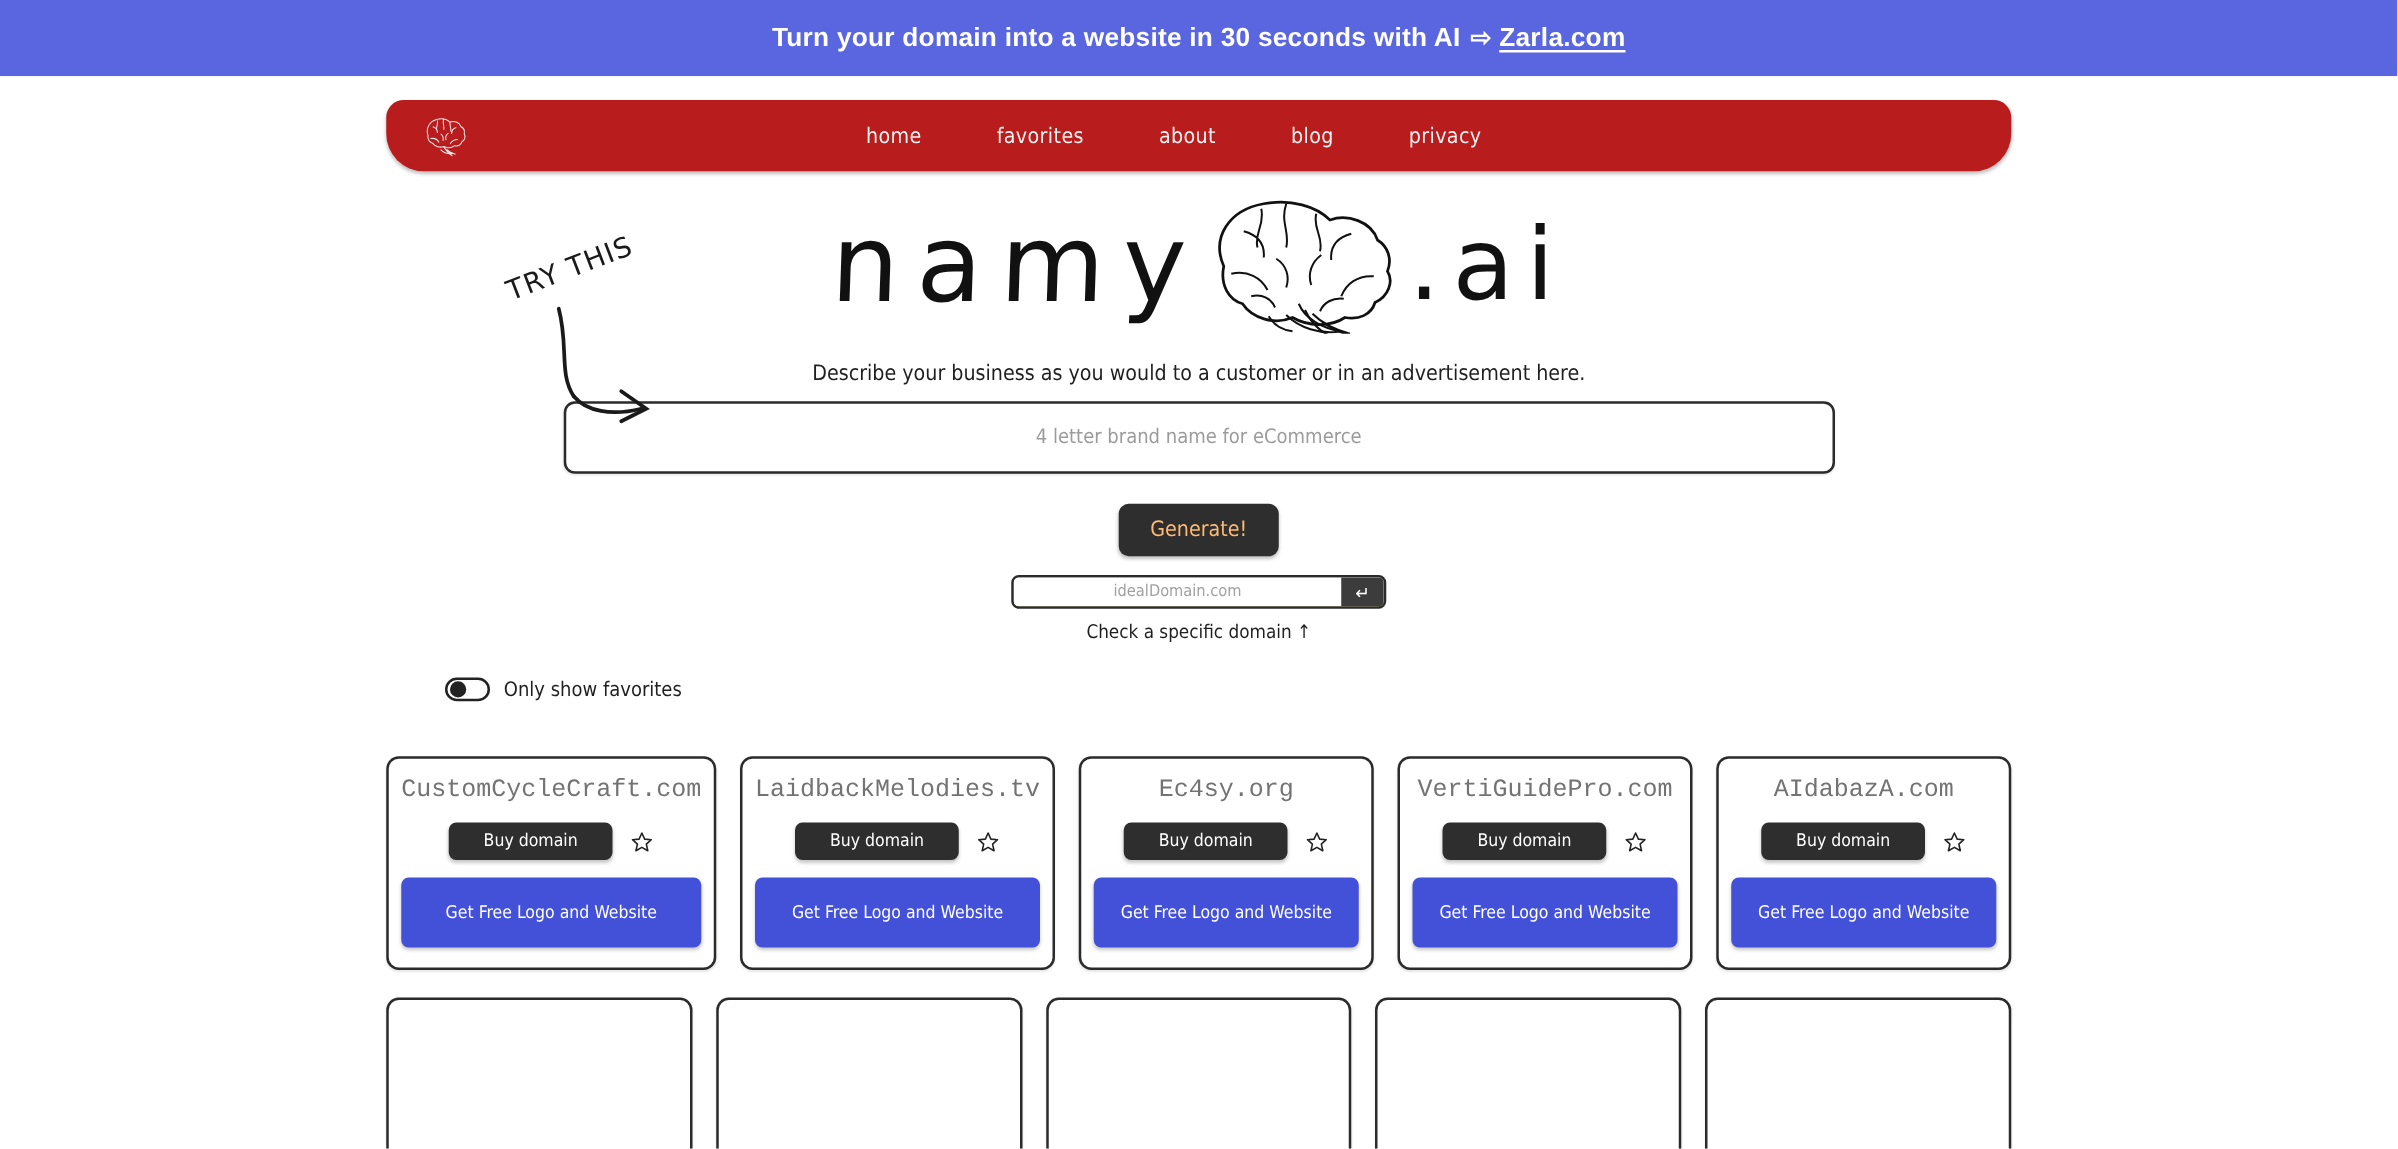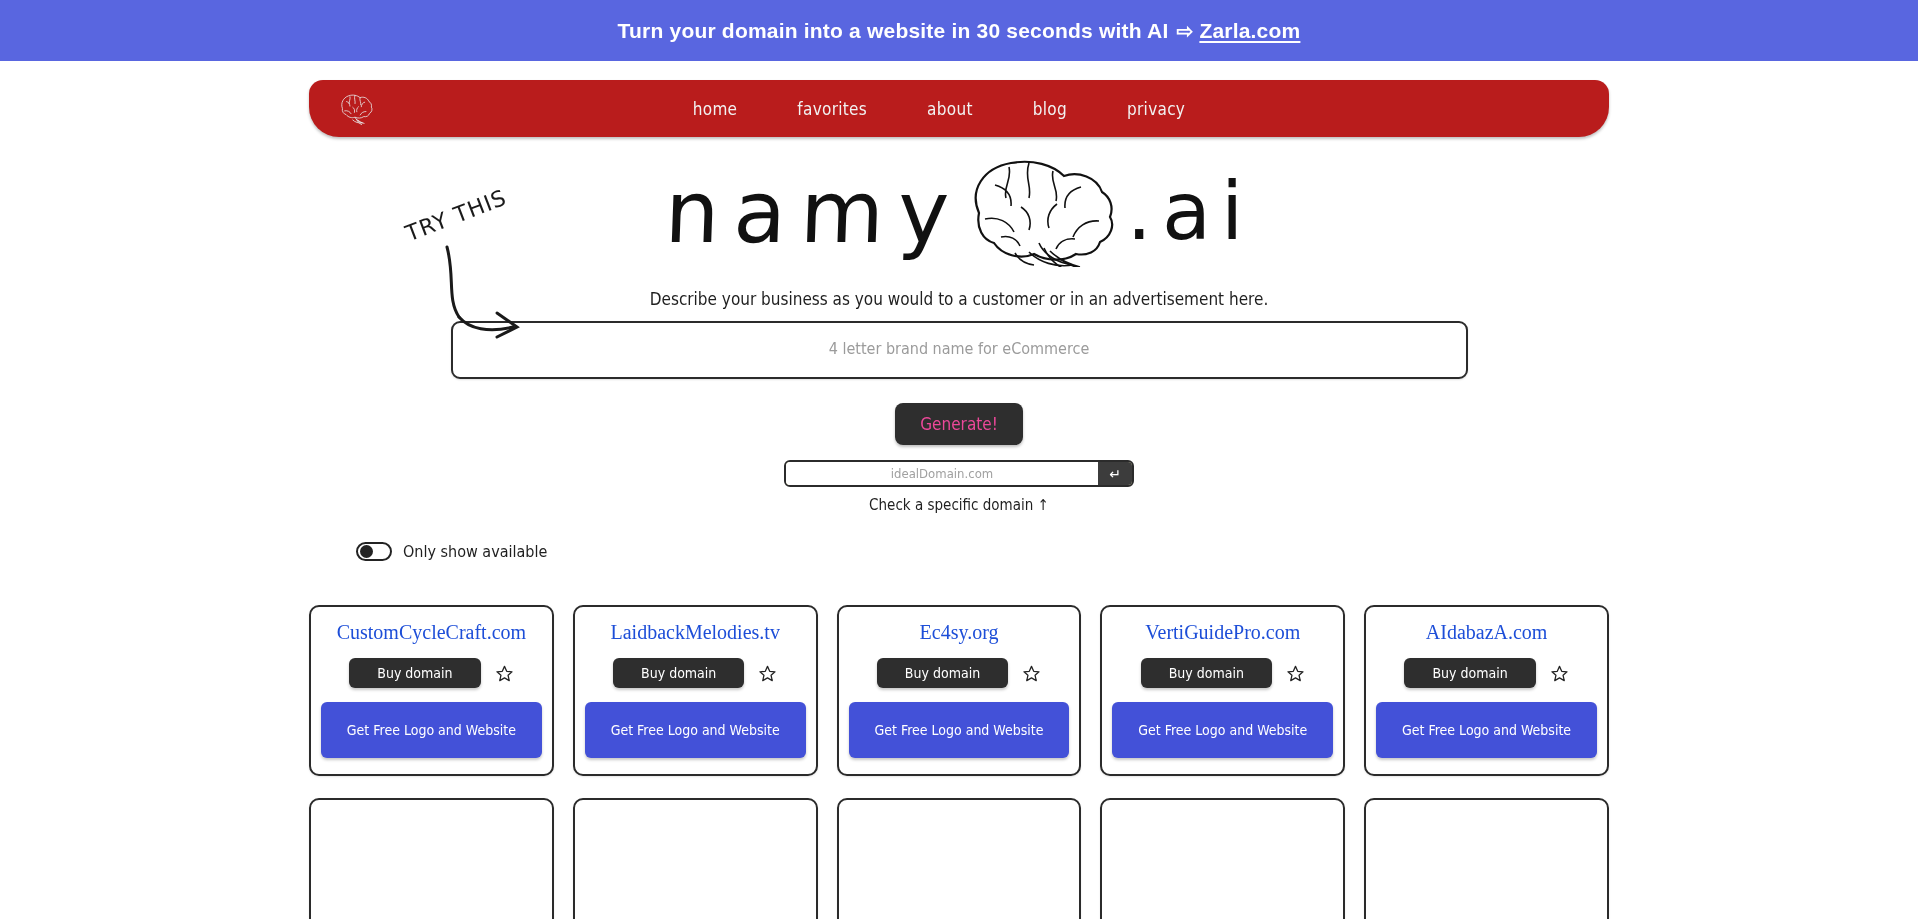--- a/index.html
+++ b/index.html
@@ -165,21 +165,21 @@
     font-family: "DejaVu Sans Condensed", "Liberation Sans Narrow", "Liberation Sans", sans-serif;
     outline: none;
     background: #fff;
     box-shadow: 0 1px 2px rgba(0,0,0,.12);
   }
   .biz-textarea::placeholder { color: #9b9b9b; }
 
   .generate-wrap { text-align: center; margin-top: 24px; }
   .generate-btn {
     background: #2e2e2e;
-    color: #ec4899;
+    color: #fdba74;
     border: none;
     border-radius: 8px;
     padding: 11px 25px;
     font-size: 17px;
     cursor: pointer;
     font-family: "DejaVu Sans Condensed", "Liberation Sans Narrow", "Liberation Sans", sans-serif;
     box-shadow: 0 2px 3px rgba(0,0,0,.25);
   }
 
   
@@ -194,21 +194,21 @@
     display: flex;
     justify-content: center;
     margin-top: 15px;
   }
   .check-box {
     display: flex;
     align-items: stretch;
     border: 2px solid #2b2b2b;
     border-radius: 6px;
     overflow: hidden;
-    width: 350px;
+    width: 300px;
     height: 27px;
     background: #fef9c3;
   }
   .check-input {
     flex: 1;
     border: none;
     outline: none;
     text-align: center;
     font-size: 13px;
     color: #333;
@@ -274,22 +274,22 @@
   .domain-card {
     border: 2px solid #2b2b2b;
     border-radius: 10px;
     background: #ffffff;
     padding: 14px 10px 16px;
     text-align: center;
     box-shadow: 0 1px 2px rgba(0,0,0,.10);
   }
   .domain-name {
     font-size: 20px;
-    color: #1d4ed8;
-    font-family: Liberation Serif, serif;
+    color: #737373;
+    font-family: Liberation Mono, monospace;
     margin-bottom: 14px;
     white-space: nowrap;
     overflow: hidden;
     text-overflow: ellipsis;
   }
   .card-actions {
     display: flex;
     align-items: center;
     justify-content: center;
     gap: 14px;
@@ -411,21 +411,21 @@
         <input class="check-input" type="text" placeholder="idealDomain.com" style="">
         <button class="check-submit">↵</button>
       </div>
     </div>
     <div class="check-caption">Check a specific domain ↑</div>
 
     <div class="toggle-row">
       <div class="toggle">
         <div class="knob"></div>
       </div>
-      <div class="toggle-label">Only show available</div>
+      <div class="toggle-label">Only show favorites</div>
     </div>
 
     <div class="cards-grid">
 
       <div class="domain-card">
         <div class="domain-name">CustomCycleCraft.com</div>
         <div class="card-actions">
           <button class="buy-btn">Buy domain</button>
           <button class="star-btn">
             <svg viewBox="0 0 24 24" fill="none" stroke="#222" stroke-width="1.6" stroke-linejoin="round" xmlns="http://www.w3.org/2000/svg">

